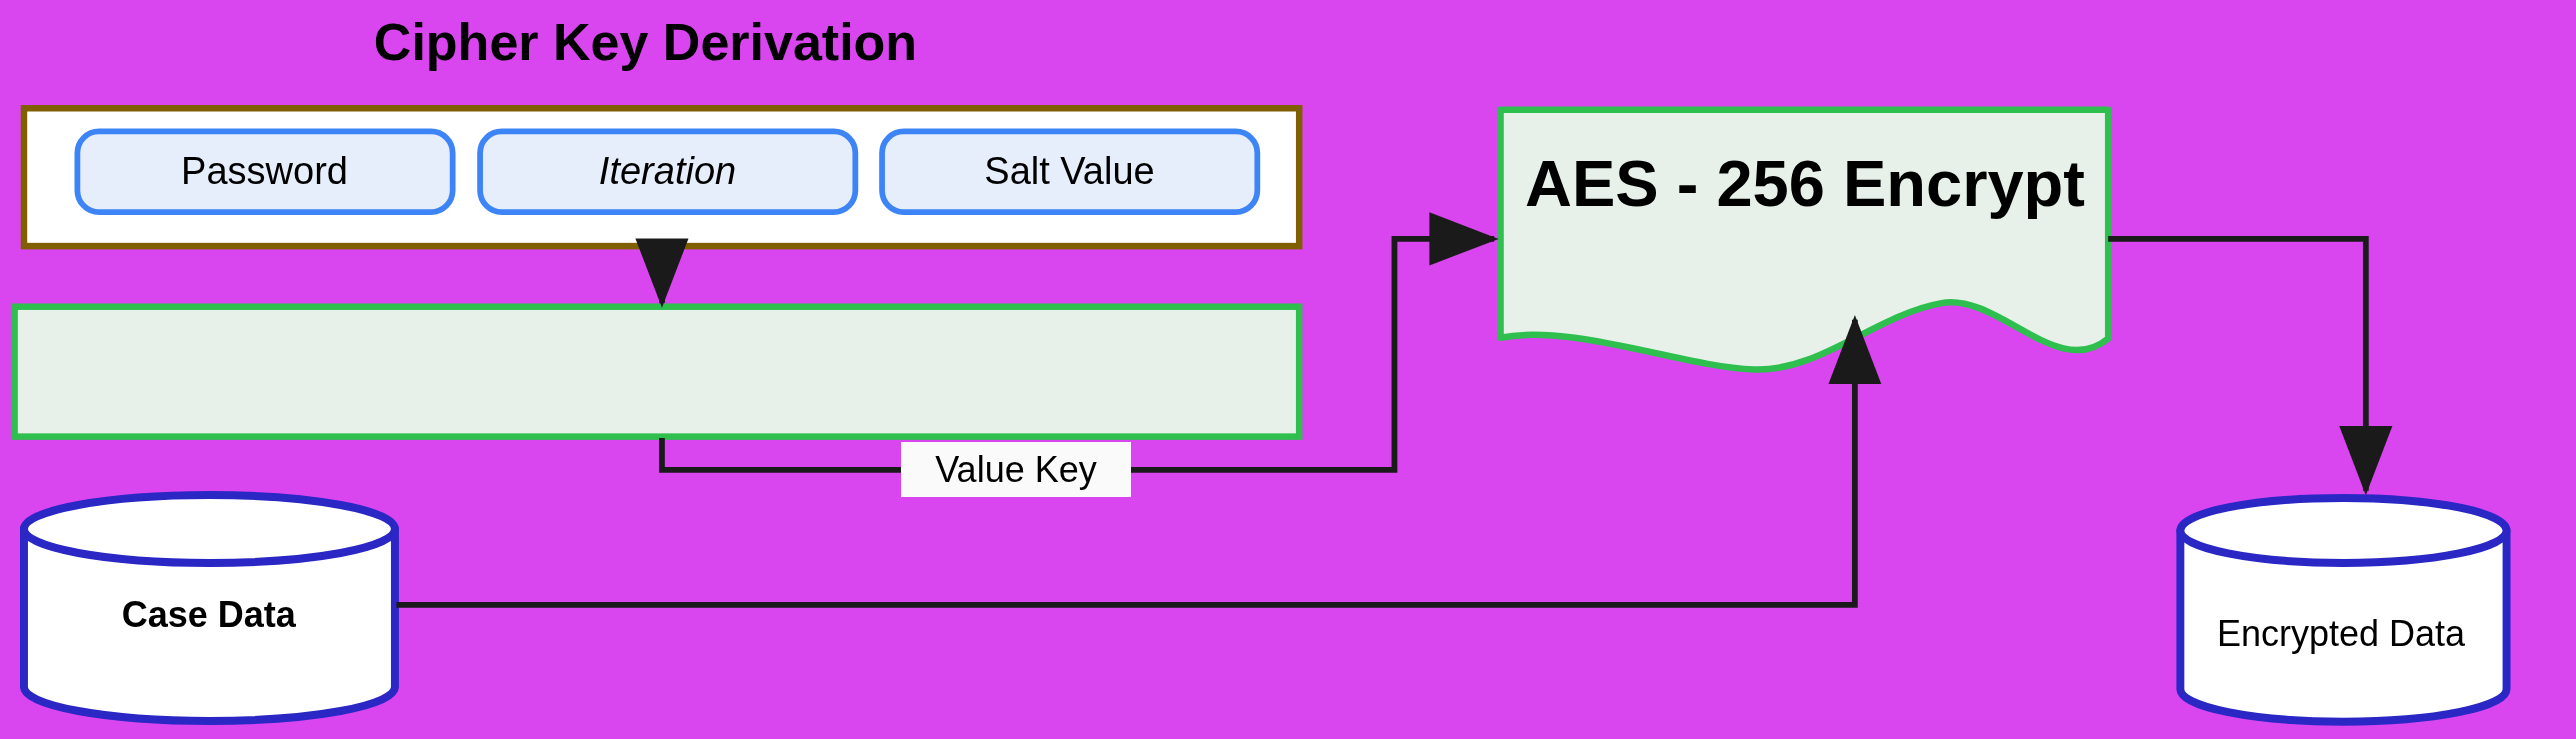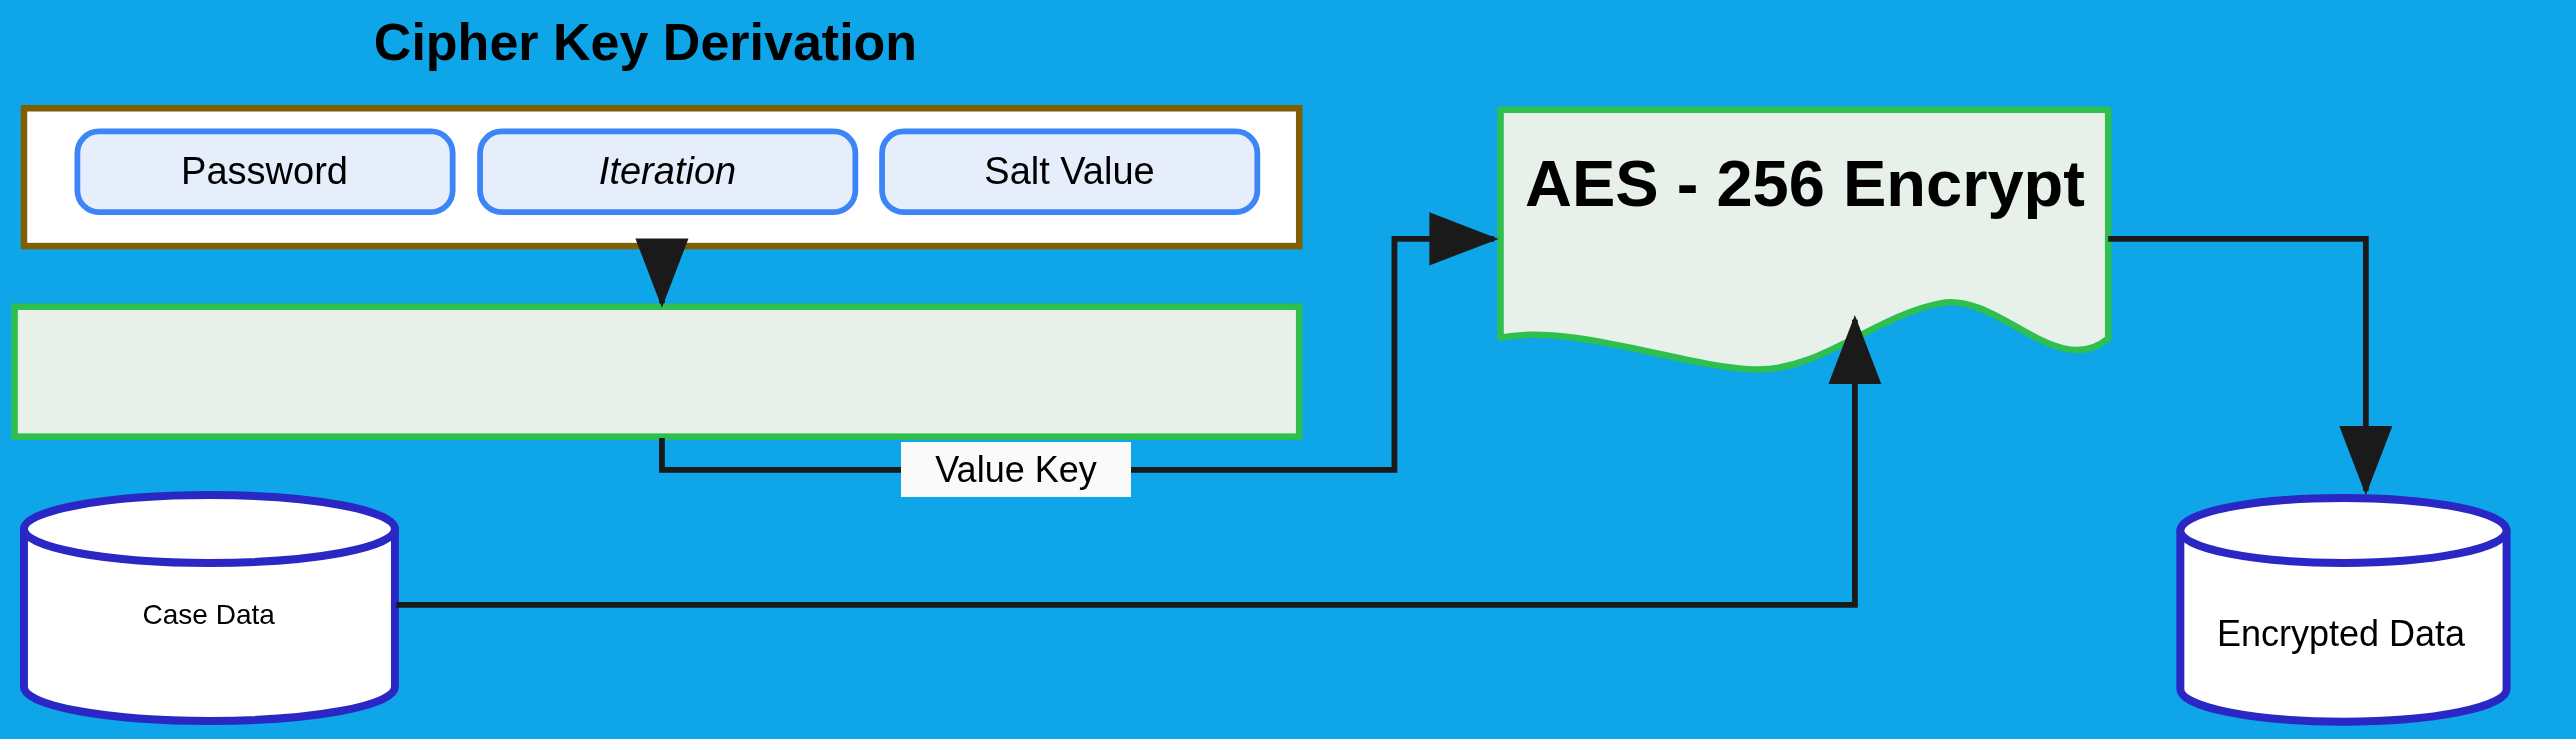--- a/index.html
+++ b/index.html
@@ -11,21 +11,21 @@
   body {
     width: 2576px;
     height: 739px;
     font-family: "Liberation Sans", sans-serif;
     overflow: hidden;
   }
   #stage {
     position: relative;
     width: 2576px;
     height: 739px;
-    background: #0ea5e9;
+    background: #d946ef;
   }
   #diagram-svg {
     position: absolute;
     left: 0;
     top: 0;
     width: 2576px;
     height: 739px;
   }
   .node-label {
     position: absolute;
@@ -77,21 +77,22 @@
     width: 230px;
     height: 55px;
     font-size: 36px;
     background: #fafafa;
   }
   #case-data-label {
     left: 21.7px;
     top: 589px;
     width: 374px;
     height: 51px;
-    font-size: 28px;
+    font-size: 36px;
+    font-weight: bold;
   }
   #encrypted-data-label {
     left: 2178px;
     top: 608px;
     width: 326px;
     height: 51px;
     font-size: 36px;
     text-align: center;
   }
 </style>

